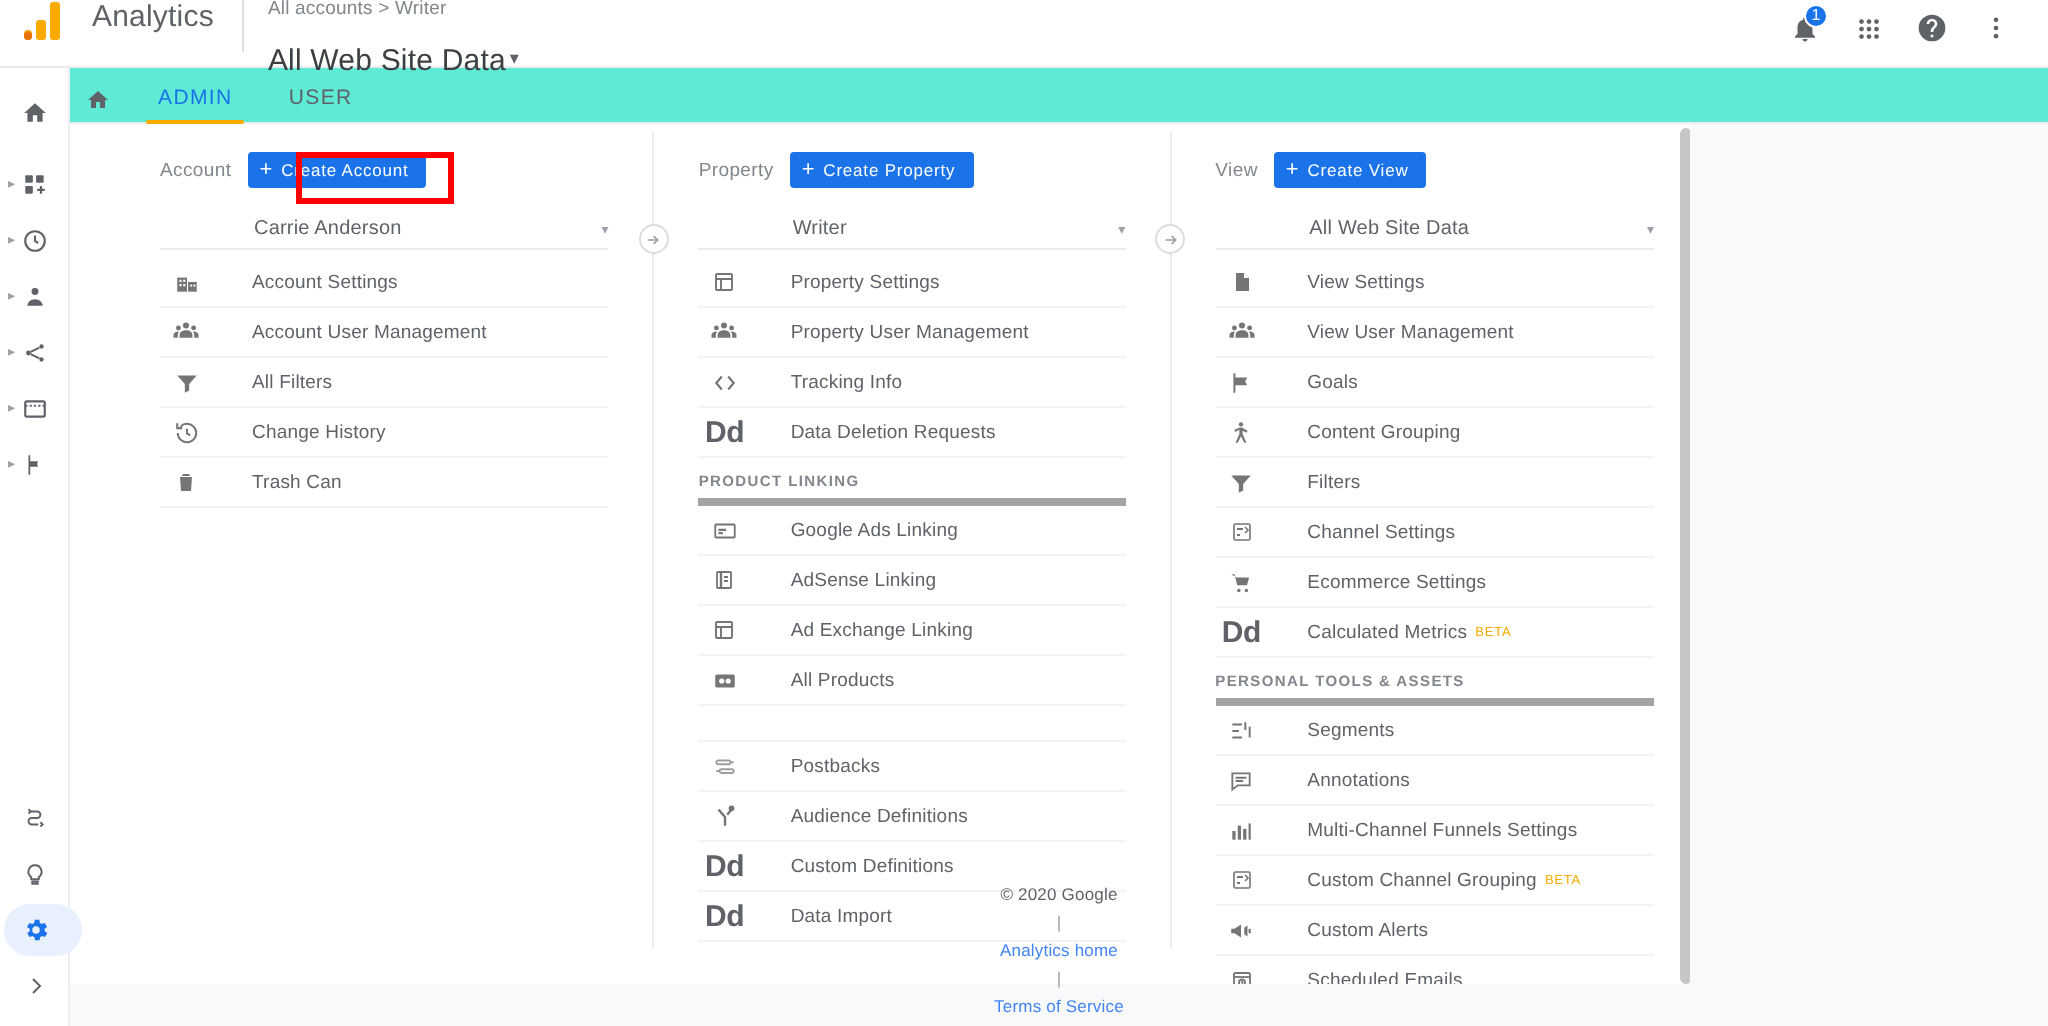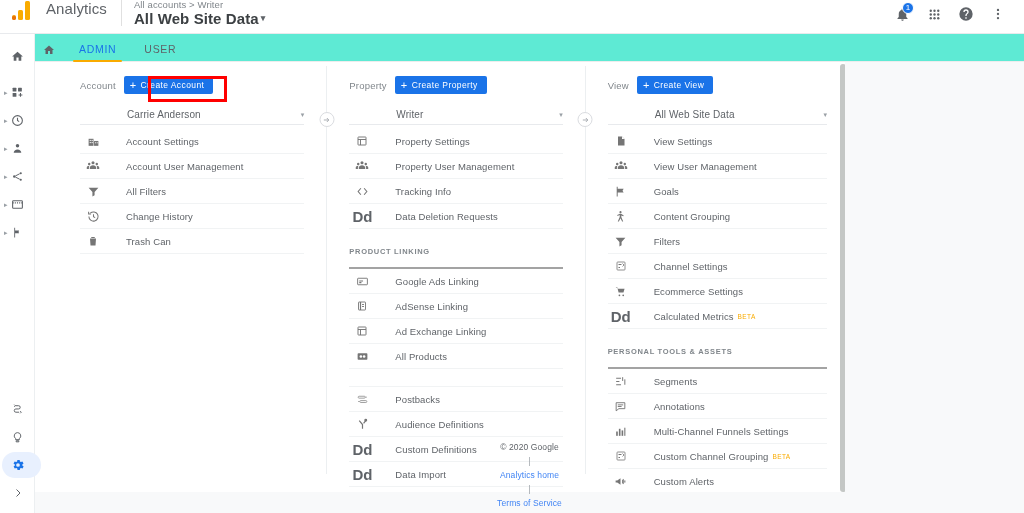--- a/index.html
+++ b/index.html
@@ -21,21 +21,21 @@
   .ga-logo .b1 { left: 0;  width: 4px; height: 5px;  background: #f29900; border-radius: 2px; }
   .ga-logo .b2 { left: 6px;  width: 5px; height: 10px; background: #f9ab00; }
   .ga-logo .b3 { left: 13px; width: 5px; height: 19px; background: #f9ab00; }
   .ga-logo .dot { left: 0; bottom: 2px; width: 4px; height: 4px; border-radius: 50%; background: #e8710a; }
   .brand {
     margin-left: 10px; font-size: 15px; color: #5f6368; letter-spacing: .1px;
   }
   .vdiv { width: 1px; height: 26px; background: #e0e0e0; margin: 0 12px 0 14px; }
   .crumbs { line-height: 1.05; }
   .crumb-top { font-size: 9.5px; color: #80868b; letter-spacing: .1px; }
-  .crumb-main { font-size: 15px; color: #3c4043; margin-top: 1px; letter-spacing: .1px; font-weight: bold; }
+  .crumb-main { font-size: 15px; color: #3c4043; margin-top: 13px; letter-spacing: .1px; }
   .crumb-main .caret { font-size: 9px; color: #5f6368; vertical-align: 3px; margin-left: 2px; }
 
   .top-actions { margin-left: auto; display: flex; align-items: center; gap: 4px; padding-right: 12px; }
   .ico-btn {
     width: 28px; height: 28px; border-radius: 50%; display: flex;
     align-items: center; justify-content: center; position: relative; cursor: pointer;
   }
   .ico-btn svg { display: block; }
   .badge {
     position: absolute; top: 2px; right: 2px; min-width: 12px; height: 12px;
@@ -133,22 +133,22 @@
   .mi-ico {
     width: 26px; min-width: 26px; display: flex; align-items: center;
     justify-content: center; color: #757575;
   }
   .mi-ico svg { display: block; }
   .mi-dd { font-size: 15px; font-weight: bold; color: #5f6368; letter-spacing: -.2px; }
   .mi-label { font-size: 9.5px; color: #5f6368; letter-spacing: .1px; margin-left: 20px; }
   .beta { font-size: 6.5px; color: #f9ab00; letter-spacing: .4px; margin-left: 4px; }
 
   .section-head {
-    display: flex; align-items: flex-start; height: 22px; margin-top: 18px;
-    border-bottom: 2px solid #a3a3a3;
+    display: flex; align-items: center; height: 22px; margin-top: 2px;
+    border-bottom: 4px solid #a3a3a3;
   }
   .section-head span {
     font-size: 7.5px; color: #80868b; letter-spacing: .7px; font-weight: bold;
   }
   .gap-row { height: 18px; border-bottom: 1px solid #f1f3f4; }
 
   
   .panel-scroll {
     position: absolute; top: 2px; left: 805px; width: 6px; height: 428px;
     background: #c4c7c5; border-radius: 3px; z-index: 5; cursor: pointer;

